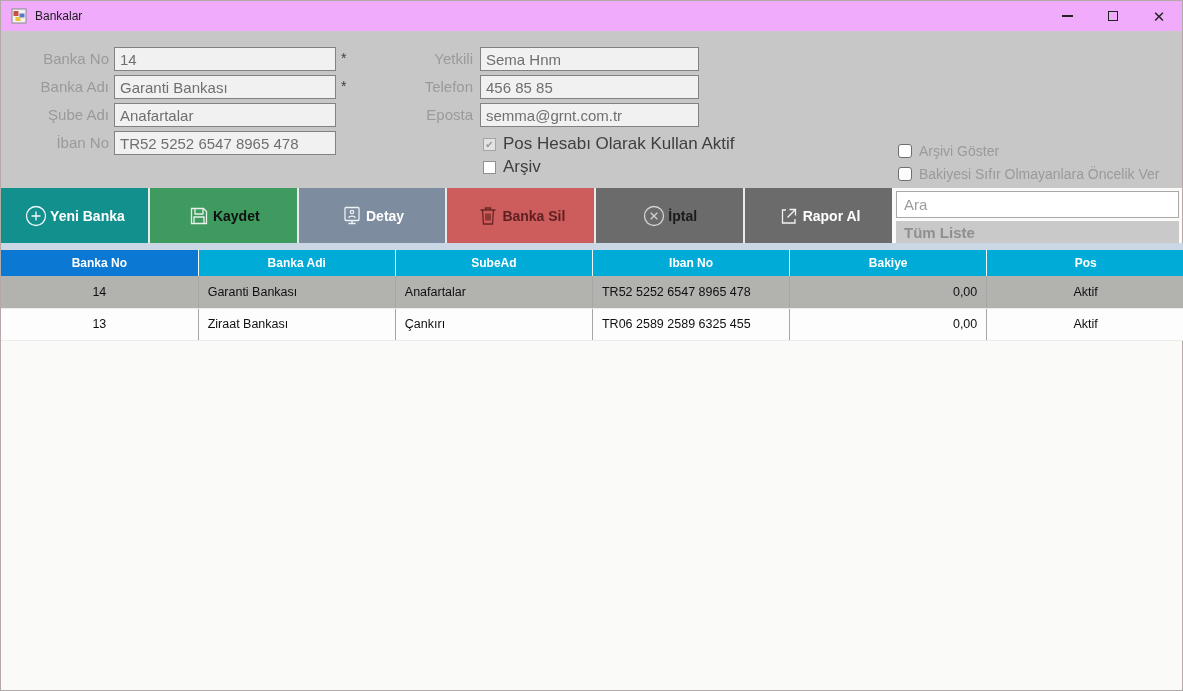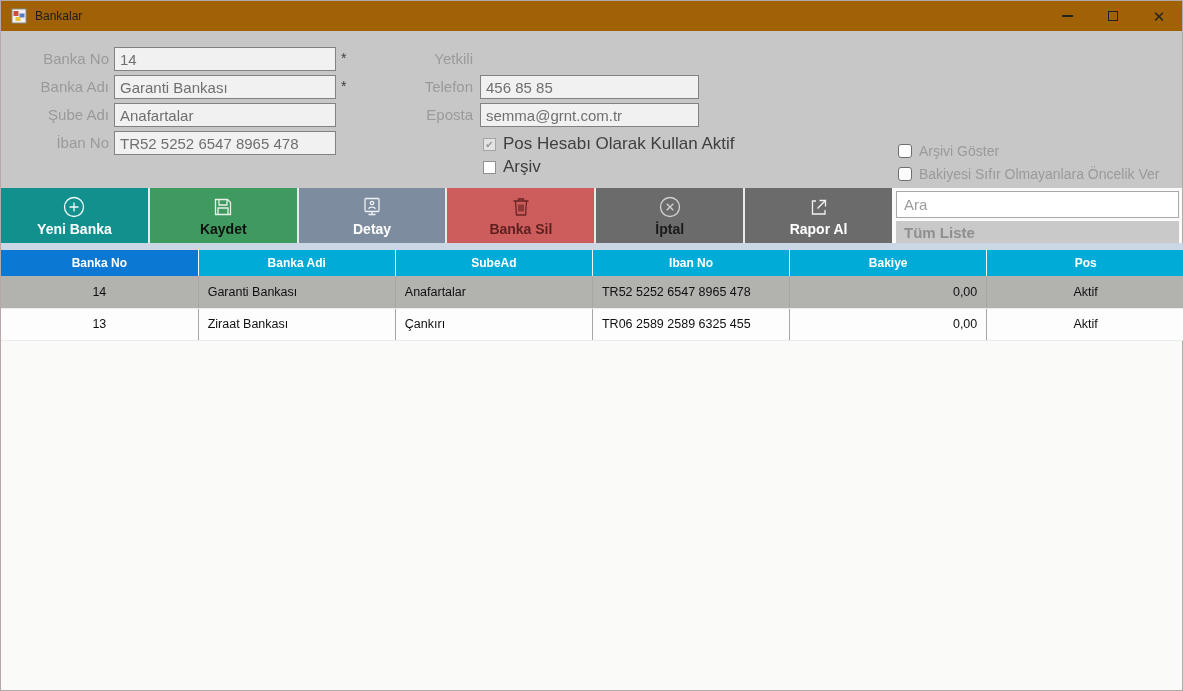--- a/index.html
+++ b/index.html
@@ -1,21 +1,21 @@
 <!DOCTYPE html>
 <html><head>
 <meta charset="utf-8">
 <style>
   * { box-sizing: border-box; margin: 0; padding: 0; }
   html,body { width:1183px; height:691px; }
   body { font-family:"Liberation Sans", sans-serif; background:#fafaf9; overflow:hidden; }
   .window { position:absolute; inset:0; border:1px solid #b3aaa8; background:#fafaf9; }
 
   
-  .titlebar { height:30px; background:#a16207; display:flex; align-items:center; position:relative; }
+  .titlebar { height:30px; background:#f0abfc; display:flex; align-items:center; position:relative; }
   .app-icon { width:16px; height:16px; margin-left:10px; }
   .title-text { margin-left:8px; font-size:12px; color:#1b1b1b; }
   .controls { margin-left:auto; display:flex; height:30px; }
   .ctrl { width:46px; height:30px; display:flex; align-items:center; justify-content:center; color:#222; font-size:13px; }
   .minus-glyph { display:inline-block; width:11px; height:1.4px; background:#222; }
   .max-glyph { display:inline-block; width:10px; height:10px; border:1.3px solid #222; }
   .close-glyph { font-size:15px; line-height:1; color:#222; }
 
   
   .form-area { position:relative; height:157px; background:#c7c7c7; font-size:15px; }
@@ -27,21 +27,21 @@
   .cbrow { position:absolute; display:flex; align-items:center; gap:7px; }
   .cb { width:13px; height:13px; border:1px solid #909090; background:#fff; flex:0 0 auto;
         display:flex; align-items:center; justify-content:center; font-size:10px; color:#9a9a9a; }
   .cb.checked-disabled { background:#e3e3e3; border-color:#a5a5a5; }
   .cb-label { color:#3f3f3f; font-size:17px; }
   .cb2 { width:14px; height:14px; border:1px solid #6f6f6f; border-radius:3px; background:#fdfdfd; flex:0 0 auto; }
   .cb-label2 { color:#9a9a9a; font-size:14px; }
 
   
   .toolbar { position:absolute; left:0; top:187px; width:891px; height:55px; display:flex; gap:2px; background:#e9e9e9; }
-  .tbtn { flex:1 1 0; border:none; display:flex; flex-direction:column; align-items:center; justify-content:center;
+  .tbtn { flex:1 1 0; border:none; display:flex; flex-direction:row; align-items:center; justify-content:center;
           gap:2px; font-family:"Liberation Sans", sans-serif; font-weight:bold; font-size:14px; cursor:pointer; padding:0; }
   .tbtn svg { width:24px; height:24px; }
   .btn-yeni  { background:#12908e; color:#ffffff; } .btn-yeni  svg { color:#f2fafa; }
   .btn-kaydet{ background:#3f9a5f; color:#101010; } .btn-kaydet svg { color:#e7f0e9; }
   .btn-detay { background:#7e8ca0; color:#ffffff; } .btn-detay svg { color:#eef1f5; }
   .btn-sil   { background:#cd5c5c; color:#5e1f1f; } .btn-sil   svg { color:#6b2424; }
   .btn-kart  { background:#6b6b6b; color:#161616; } .btn-kart  svg { color:#d9d9d9; }
   .btn-iptal { background:#6b6b6b; color:#1a1a1a; } .btn-iptal svg { color:#d2d2d2; }
   .btn-rapor { background:#6b6b6b; color:#ffffff; } .btn-rapor svg { color:#f2f2f2; }
 
@@ -107,20 +107,21 @@
     <input class="finput" style="left: 113px; top: 72px; width: 222px;" value="Anafartalar">
     <input class="finput" style="left: 113px; top: 100px; width: 222px;" value="TR52 5252 6547 8965 478">
 
     <span class="req" style="top:19px;">*</span>
     <span class="req" style="top:47px;">*</span>
 
     <div class="flabel r" style="top:19px;">Yetkili</div>
     <div class="flabel r" style="top:47px;">Telefon</div>
     <div class="flabel r" style="top:75px;">Eposta</div>
 
+    <input class="finput" style="left: 479px; top: 16px; width: 219px;" value="Sema Hnm">
     <input class="finput" style="left: 479px; top: 44px; width: 219px;" value="456 85 85">
     <input class="finput" style="left: 479px; top: 72px; width: 219px;" value="semma@grnt.com.tr">
 
     <div class="cbrow" style="left:482px; top:103px;">
       <span class="cb checked-disabled">✔</span>
       <span class="cb-label">Pos Hesabı Olarak Kullan Aktif</span>
     </div>
     <div class="cbrow" style="left:482px; top:126px;">
       <span class="cb"></span>
       <span class="cb-label">Arşiv</span>

